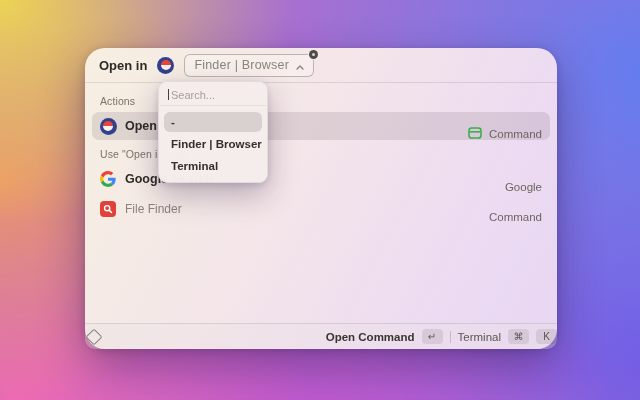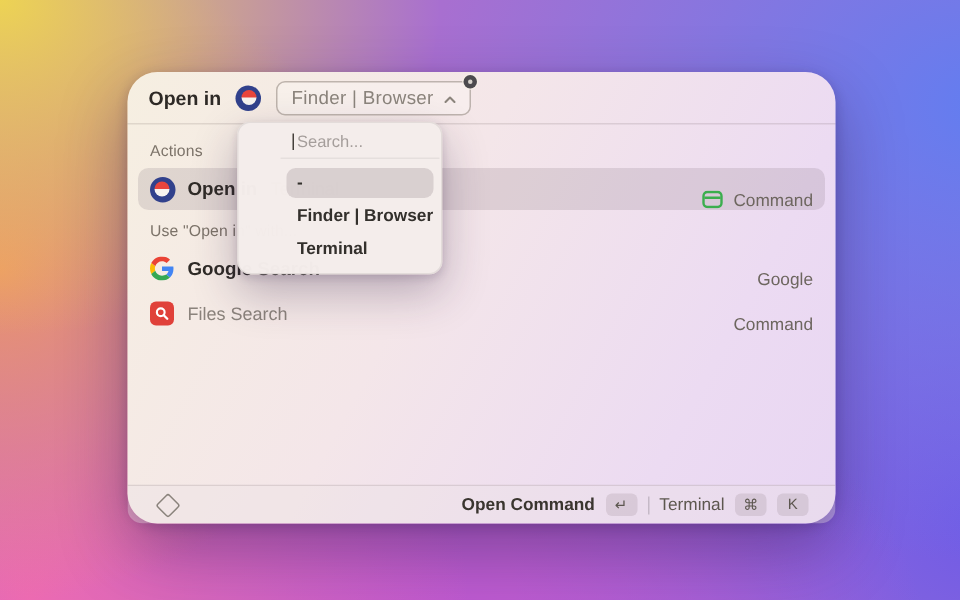--- a/index.html
+++ b/index.html
@@ -38,31 +38,31 @@
   .row .title{font-size:12.5px;font-weight:700;color:#2f2b27;white-space:nowrap;}
   .row .sub{font-size:12px;color:#8b837c;white-space:nowrap;}
   .row .acc{margin-left:auto;display:flex;align-items:center;gap:7px;font-size:11.5px;color:#6d665f;white-space:nowrap;margin-top:16px;}
   .icon16{width:16px;height:16px;flex:0 0 16px;display:flex;align-items:center;justify-content:center;}
   .fs-icon{width:16px;height:16px;border-radius:4px;background:#e0413a;display:flex;align-items:center;justify-content:center;}
   .gap-sect{margin-top:8px;}
   
   .panel{position:absolute;left:73px;top:33px;width:108px;height:100px;border-radius:9px;z-index:6;
     background:rgba(244,237,235,.99);border:1px solid rgba(0,0,0,.07);
     box-shadow:0 12px 30px rgba(45,25,65,.30), 0 2px 6px rgba(45,25,65,.15);
-    display:flex;flex-direction:column;padding-left:27px;}
+    display:flex;flex-direction:column;}
   .panel .search{display:flex;align-items:center;height:26px;padding:2px 9px 0;}
   .caret{width:1px;height:11px;background:#45403b;margin-right:2px;}
   .ph{font-size:11px;color:#a59e9b;}
   .panel .pdiv{height:1px;background:rgba(0,0,0,.06);margin:0 1px;}
   .opts{padding:6px 5px;display:flex;flex-direction:column;gap:2px;}
   .opt{height:20px;border-radius:6px;display:flex;align-items:center;padding:0 7px;
     font-size:11.5px;font-weight:600;color:#33302c;white-space:nowrap;}
   .opt.sel{background:rgba(122,106,116,.22);}
   
-  .ftr{flex:0 0 25px;height:25px;display:flex;align-items:center;padding:0 18px;gap:8px;
+  .ftr{flex:0 0 25px;height:25px;display:flex;align-items:center;padding:0 0;gap:8px;
     border-top:1px solid rgba(60,40,40,.12);background:rgba(236,226,228,.35);
     border-radius:0 0 10px 10px;}
   .ray{width:10px;height:10px;border:1.6px solid #8a837c;border-radius:2px;transform:rotate(45deg);margin-left:3px;}
   .ftr-right{margin-left:auto;display:flex;align-items:center;gap:7px;}
   .fa{font-size:11.5px;font-weight:700;color:#3a352f;}
   .fb{font-size:11.5px;color:#5d574f;}
   .key{min-width:13px;height:15px;padding:0 4px;border-radius:4px;background:rgba(60,45,50,.11);
     display:flex;align-items:center;justify-content:center;font-size:10px;color:#5c564f;}
   .vsep{width:1px;height:12px;background:rgba(0,0,0,.16);}
 </style>
@@ -125,21 +125,21 @@
 
       <div class="row">
         <span class="icon16">
           <span class="fs-icon">
               <svg width="10" height="10" viewBox="0 0 12 12">
                 <circle cx="5" cy="5" r="3.1" fill="none" stroke="#ffffff" stroke-width="1.7"></circle>
                 <line x1="7.4" y1="7.4" x2="10.2" y2="10.2" stroke="#ffffff" stroke-width="1.9" stroke-linecap="round"></line>
               </svg>
             </span>
         </span>
-        <span class="sub">Files Search</span>
+        <span class="sub">File Finder</span>
         <span class="acc">
           <span>Command</span>
         </span>
       </div>
     </div>
 
     <div class="panel">
       <div class="search">
         <span class="caret"></span>
         <span class="ph">Search...</span>

